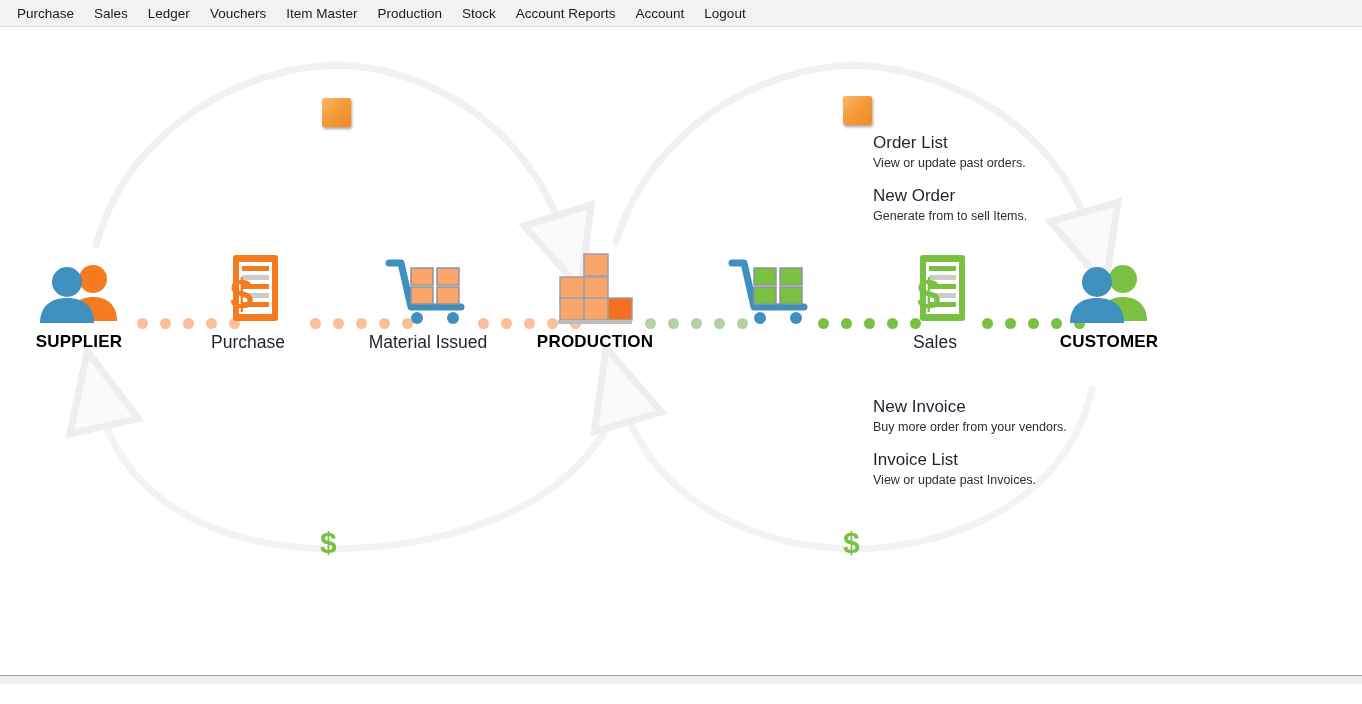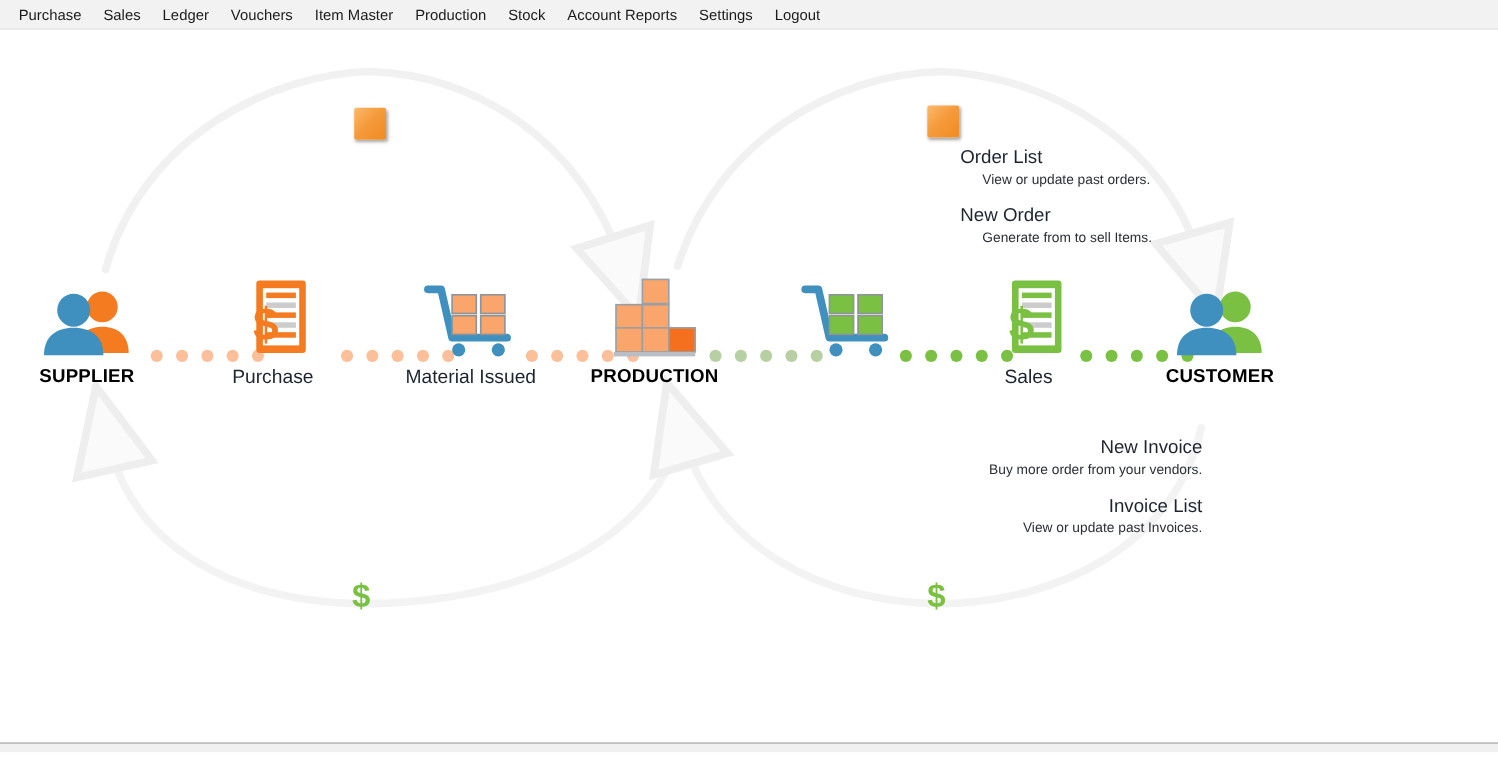--- a/index.html
+++ b/index.html
@@ -184,21 +184,20 @@
     font-size: 17px;
     color: #1d2430;
     margin-bottom: 2px;
     white-space: nowrap;
   }
   .help-desc {
     font-size: 12.5px;
     color: #2a2f36;
     line-height: 1.35;
     margin-bottom: 14px;
-    margin-left: 20px;
   }
 
   
   .statusbar {
     position: absolute;
     left: 0; bottom: 0;
     width: 1362px;
     height: 9px;
     background: #f0f0f0;
     border-top: 1px solid #a0a0a0;
@@ -212,21 +211,21 @@
 
   <div class="menubar">
     <div class="menu-item">Purchase</div>
     <div class="menu-item">Sales</div>
     <div class="menu-item">Ledger</div>
     <div class="menu-item">Vouchers</div>
     <div class="menu-item">Item Master</div>
     <div class="menu-item">Production</div>
     <div class="menu-item">Stock</div>
     <div class="menu-item">Account Reports</div>
-    <div class="menu-item">Settings</div>
+    <div class="menu-item">Account</div>
     <div class="menu-item">Logout</div>
   </div>
 
   <div class="canvas">
 
     <svg class="arcs" viewBox="0 0 1362 610">
       <defs>
         <marker id="ah" markerWidth="14" markerHeight="14" refX="5" refY="6" orient="auto">
           <path d="M1,1 L12,6 L1,11 Z" fill="#fafafa" stroke="#eeeeee" stroke-width="1"></path>
         </marker>
@@ -389,21 +388,21 @@
       <div class="node-label strong">CUSTOMER</div>
     </div>
 
     <div class="help-panel" style="left:873px; top:106px;">
       <div class="help-title">Order List</div>
       <div class="help-desc">View or update past orders.</div>
       <div class="help-title">New Order</div>
       <div class="help-desc">Generate from to sell Items.</div>
     </div>
 
-    <div class="help-panel" style="left:873px; top:370px;text-align:right;">
+    <div class="help-panel" style="left:873px; top:370px;">
       <div class="help-title">New Invoice</div>
       <div class="help-desc">Buy more order from your vendors.</div>
       <div class="help-title">Invoice List</div>
       <div class="help-desc">View or update past Invoices.</div>
     </div>
 
     <div class="statusbar"></div>
   </div>
 </div>
 

